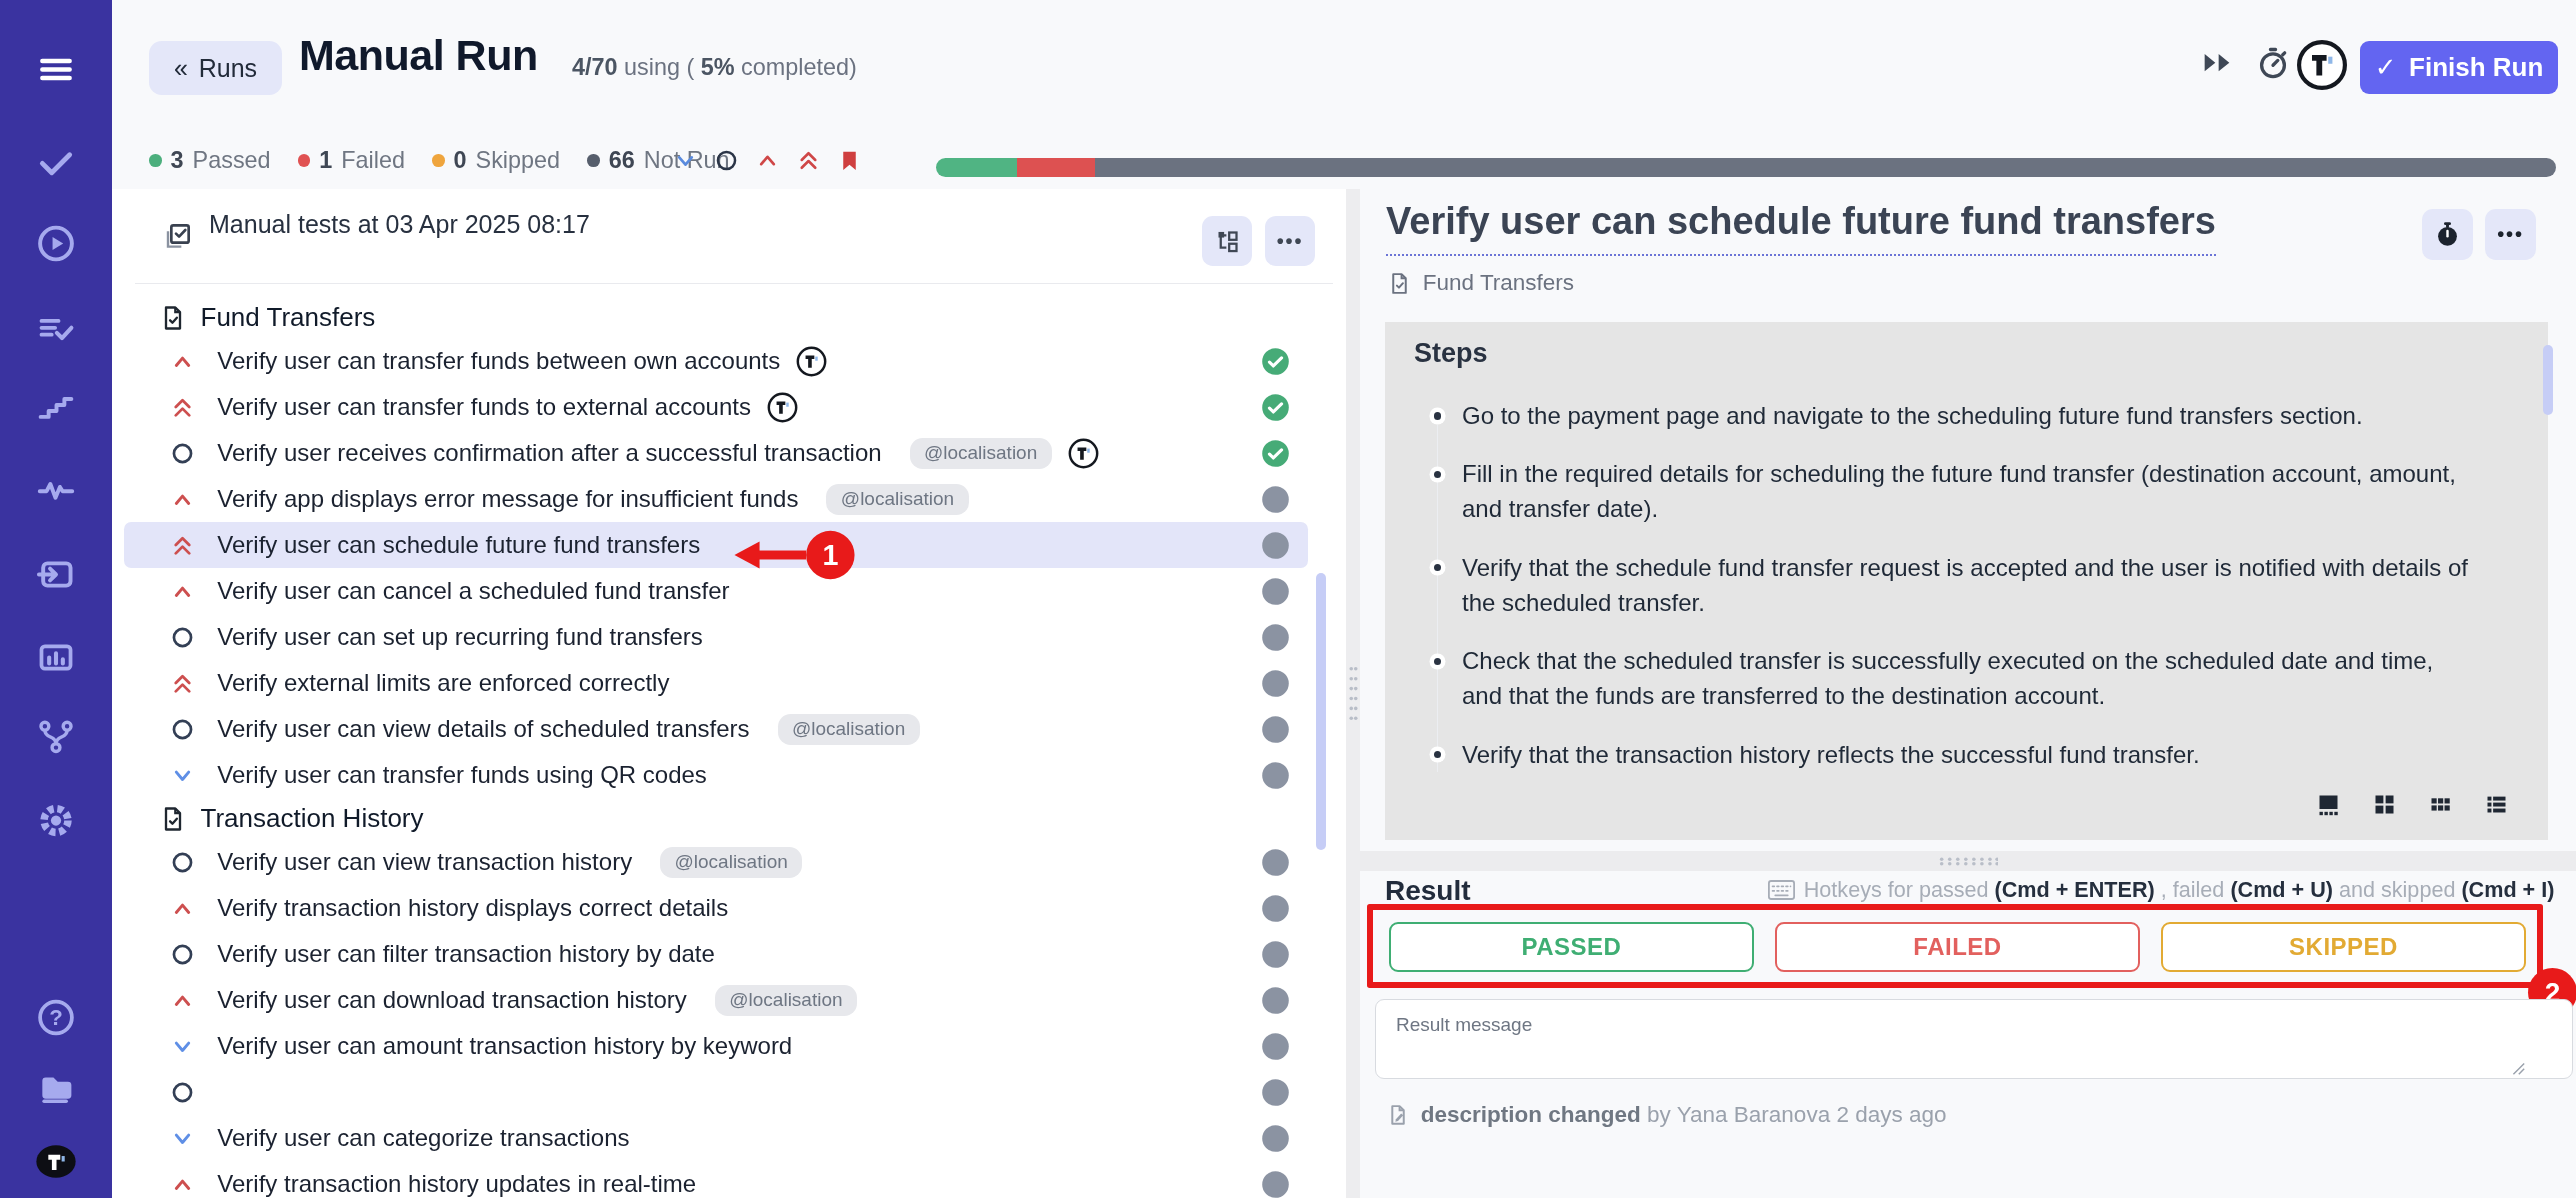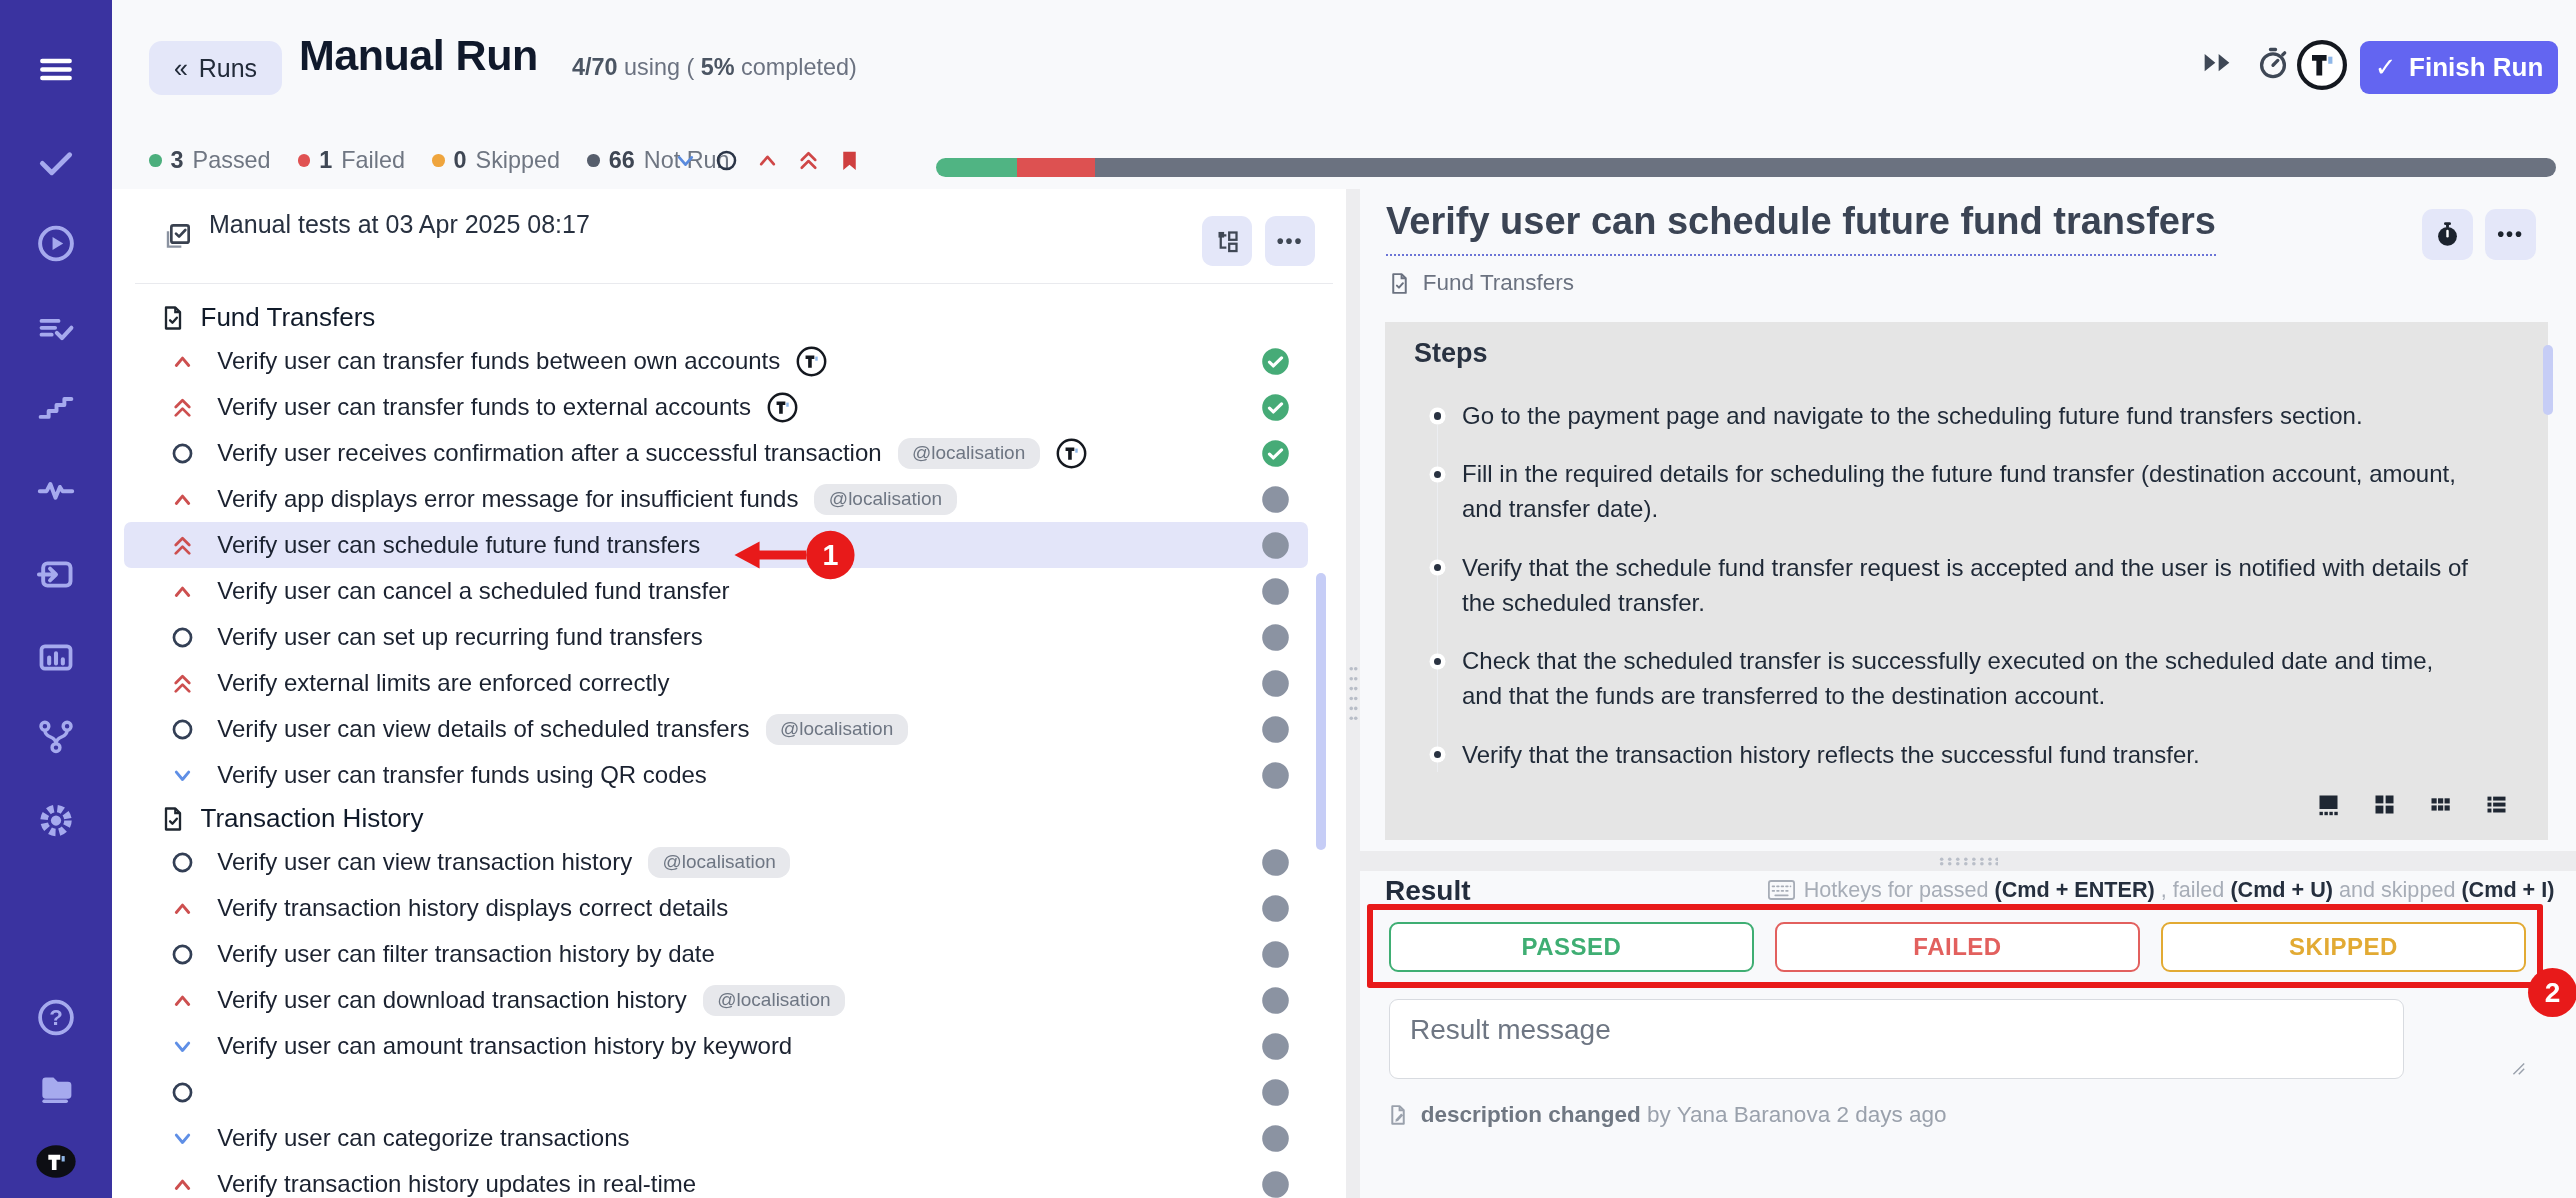--- a/index.html
+++ b/index.html
@@ -37,21 +37,21 @@
   .panel-btn{position:absolute;width:50px;height:50px;top:27px;background:#e4e7f9;border:none;border-radius:10.8px;display:flex;align-items:center;justify-content:center;cursor:pointer;color:#3f4754;}
   .run-sep{position:absolute;left:23.4px;right:13.5px;top:94px;border-top:1.8px solid #e9eaee;}
   .sections{position:absolute;left:0;top:108px;width:100%;}
   .section-header{height:41px;display:flex;align-items:center;gap:13.5px;padding-left:47px;font-size:26px;font-weight:500;color:#101a29;cursor:pointer;}
   .section-header svg{width:28px;height:28px;}
   .test-row{height:46px;margin:0 38px 0 11.7px;display:flex;align-items:center;padding:0 18px 0 45px;border-radius:7.2px;cursor:pointer;}
   .test-row.selected{background:#e3e5f9;}
   .prio{width:27px;height:27px;margin-right:21.6px;flex:none;}
   .prio svg{width:27px;height:27px;}
   .t-title{font-size:24px;color:#1b2230;white-space:nowrap;}
-  .tag{margin-left:16px;background:#e7e8ec;color:#6e7683;font-size:19px;padding:4.5px 14.4px;border-radius:12.6px;white-space:nowrap;}
+  .tag{margin-left:28px;background:#e7e8ec;color:#6e7683;font-size:19px;padding:4.5px 14.4px;border-radius:12.6px;white-space:nowrap;}
   .tlogo-s{margin-left:16px;width:31px;height:31px;flex:none;}
   .tlogo-s svg{width:31px;height:31px;}
   .status{margin-left:auto;width:29px;height:29px;flex:none;}
   .status svg{width:29px;height:29px;}
   .list-scroll{position:absolute;left:1204px;top:384px;width:10px;height:277px;background:#c6cdf6;border-radius:5.4px;cursor:pointer;}
 
   
   .anno1{position:absolute;left:617px;top:340px;width:131px;height:52px;pointer-events:none;}
 
   
@@ -76,21 +76,21 @@
 
   .h-div{position:absolute;left:0;top:662px;width:1216px;height:20px;background:#ececee;cursor:row-resize;display:flex;align-items:center;justify-content:center;}
 
   .result-row{position:absolute;left:25px;right:21.6px;top:686px;display:flex;align-items:baseline;justify-content:space-between;}
   .result-h{font-size:28px;font-weight:700;color:#222c3c;}
   .hotkeys{font-size:21.6px;color:#a7adb7;display:flex;align-items:center;gap:9px;}
   .hotkeys b{color:#252f3e;font-weight:700;}
   .anno-box{position:absolute;left:7.2px;top:715px;width:1176px;height:84px;border:6.3px solid #e81a1a;border-radius:2.7px;pointer-events:none;}
   .anno-badge{position:absolute;width:49px;height:49px;border-radius:50%;background:#e81a1a;color:#fff;font-size:28px;font-weight:700;display:flex;align-items:center;justify-content:center;pointer-events:none;}
   .res-btn{position:absolute;top:733px;width:365px;height:50px;background:#fff;border-radius:9px;font-size:24px;font-weight:700;letter-spacing:0.5px;cursor:pointer;}
-  .res-msg{position:absolute;left:29px;top:810px;width:1015px;height:80px;border:1.8px solid #d8dbe0;border-radius:9px;padding:14.4px 20px;font-size:28px;color:#374151;resize:none;background:#fff;}
+  .res-msg{position:absolute;left:15px;top:810px;width:1198px;height:80px;border:1.8px solid #d8dbe0;border-radius:9px;padding:14.4px 20px;font-size:19px;color:#374151;resize:none;background:#fff;}
   .res-msg::placeholder{color:#6e7683;}
   .msg-grip{position:absolute;left:1148px;top:869px;width:18px;height:18px;pointer-events:none;}
   .activity{position:absolute;left:25px;top:913px;display:flex;align-items:center;gap:10.8px;font-size:22.5px;color:#9aa1ac;}
   .activity b{color:#6f7782;font-weight:700;}
   .activity svg{width:25px;height:25px;}
 </style>
 </head>
 <body>
 
 <div class="app">

